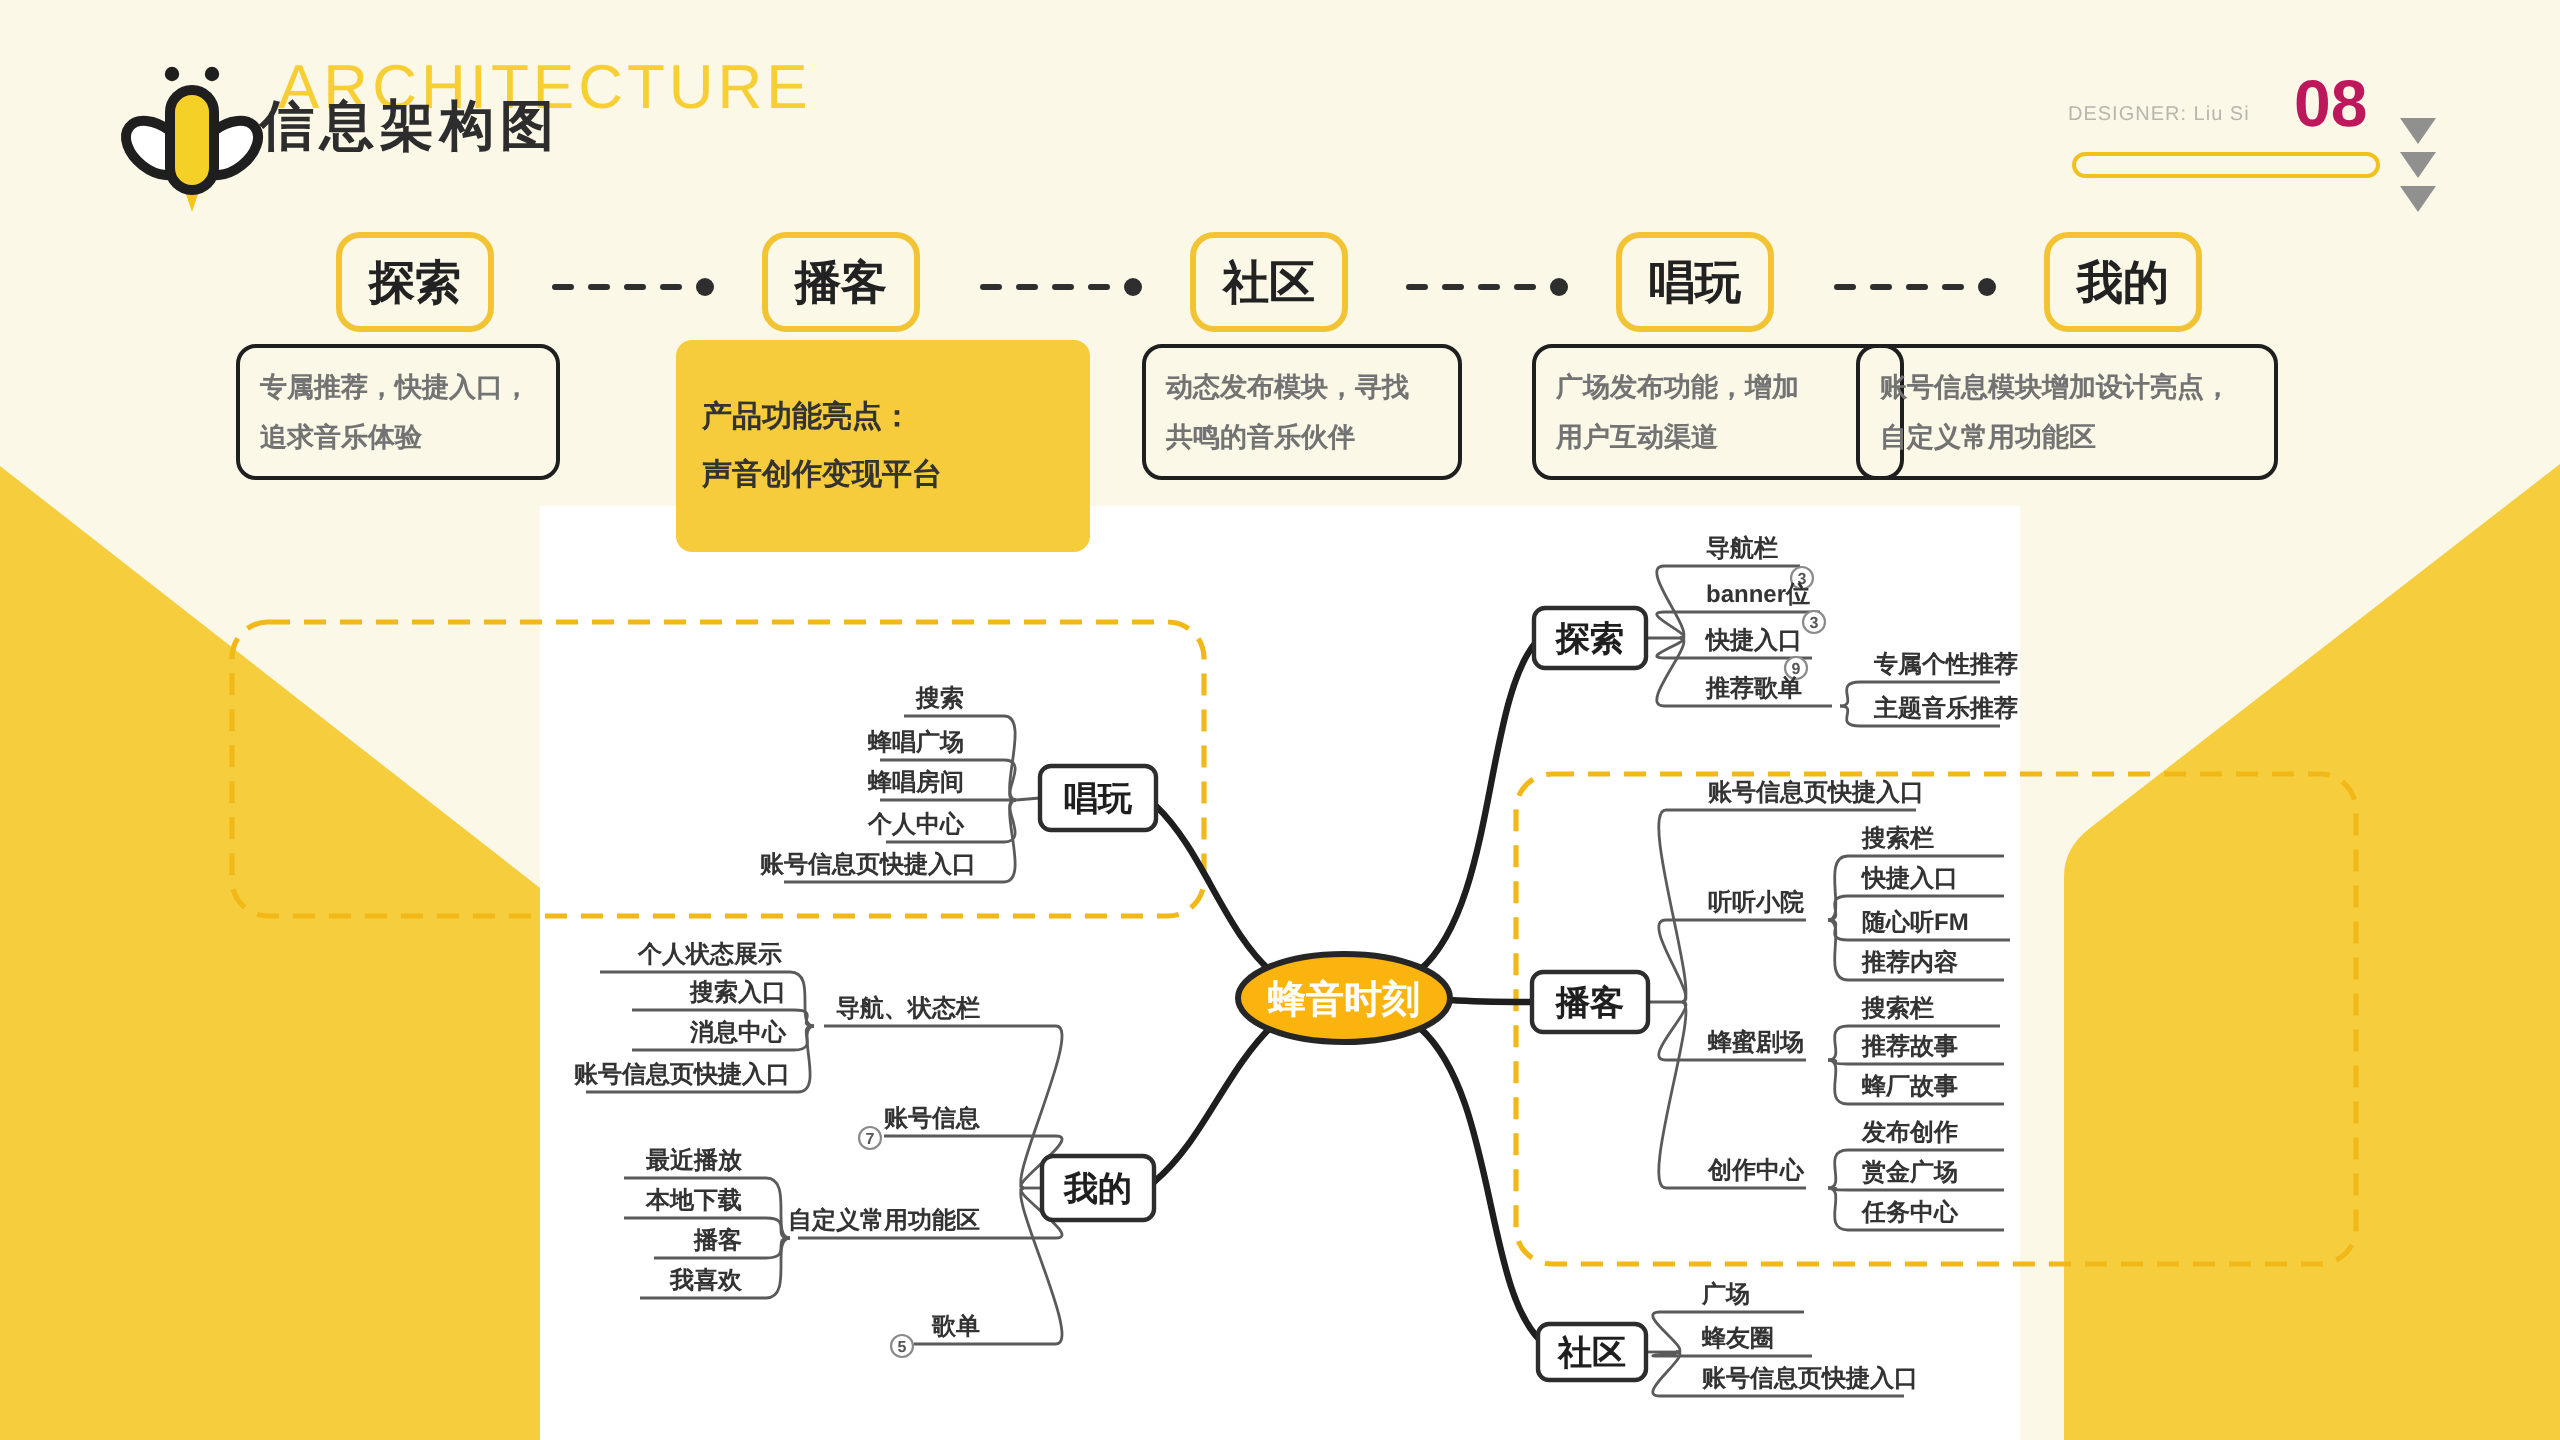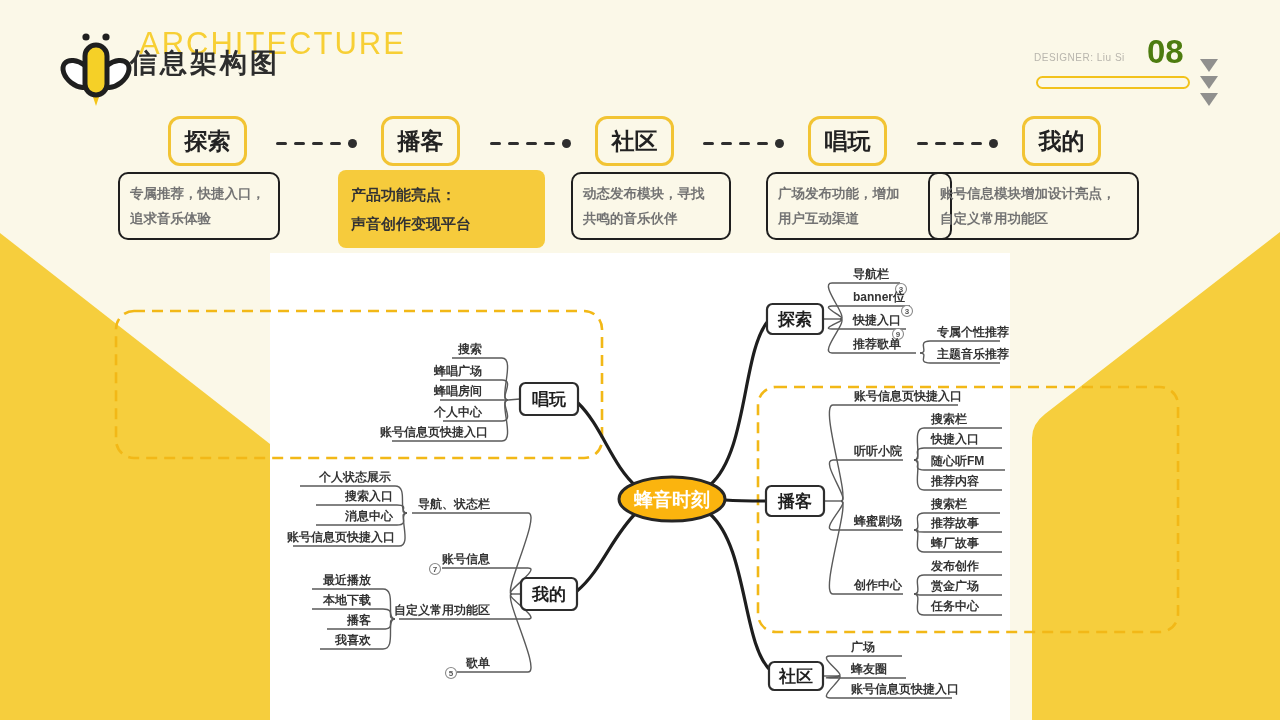--- a/index.html
+++ b/index.html
@@ -9,32 +9,32 @@
   
   .bg-svg{position:absolute;left:0;top:0;}
 
   
   .panel{position:absolute;left:270px;top:253px;width:740px;height:467px;background:#ffffff;}
 
   
   .title-en{position:absolute;left:139px;top:26px;font-size:31px;font-weight:400;letter-spacing:2px;color:#F7CF35;white-space:nowrap;}
   .title-zh{position:absolute;left:130px;top:45px;font-size:27px;font-weight:900;letter-spacing:3px;color:#2d2d2d;white-space:nowrap;}
   .designer{position:absolute;left:1034px;top:52px;font-size:10px;color:#b8b5ad;letter-spacing:.5px;white-space:nowrap;}
-  .pagenum{position:absolute;left:1147px;top:33px;font-size:33px;font-weight:800;color:#4d7c0f;}
+  .pagenum{position:absolute;left:1147px;top:33px;font-size:33px;font-weight:800;color:#be185d;}
   .pill{position:absolute;left:1036px;top:76px;width:150px;height:9px;border:2px solid #F2C21C;border-radius:7px;}
   .tris{position:absolute;left:1200px;top:59px;display:flex;flex-direction:column;gap:4px;}
   .tri{width:0;height:0;border-left:9px solid transparent;border-right:9px solid transparent;border-top:13px solid #90908e;}
   .bee{position:absolute;left:56px;top:28px;}
 
   
   .step{position:absolute;top:116px;width:79px;height:50px;border:3.5px solid #F2C434;border-radius:12px;
         display:flex;align-items:center;justify-content:center;font-size:23px;font-weight:700;color:#222;box-sizing:border-box;}
   .desc{position:absolute;top:172px;border:2px solid #1f1f1f;border-radius:10px;padding:7px 10px;
         font-size:13.5px;font-weight:700;line-height:25px;color:#737373;box-sizing:border-box;white-space:nowrap;}
-  .desc.hl{border:none;background:#F6CB3C;top:170px;padding:10px 13px;font-size:15px;line-height:29px;border-radius:8px;color:#333;}
+  .desc.hl{border:none;background:#F6CB3C;top:170px;padding:24px 13px;font-size:15px;line-height:29px;border-radius:8px;color:#333;}
   .arrow{position:absolute;top:139px;width:84px;display:flex;align-items:center;gap:7px;}
   .arrow i{width:11px;height:3px;background:#2e2e2e;border-radius:2px;}
   .arrow b{width:9px;height:9px;border-radius:50%;background:#2e2e2e;}
 
   
   .mm-svg{position:absolute;left:0;top:0;}
   .dashbox{fill:none;stroke:#F2B817;stroke-width:2.6;stroke-dasharray:11 7;}
   .trunk{fill:none;stroke:#1e1e1e;stroke-width:3.2;stroke-linecap:round;}
   .mline{fill:none;stroke:#5a5a5a;stroke-width:1.4;}
   .nodebox{fill:#ffffff;stroke:#2d2d2d;stroke-width:2.2;}

